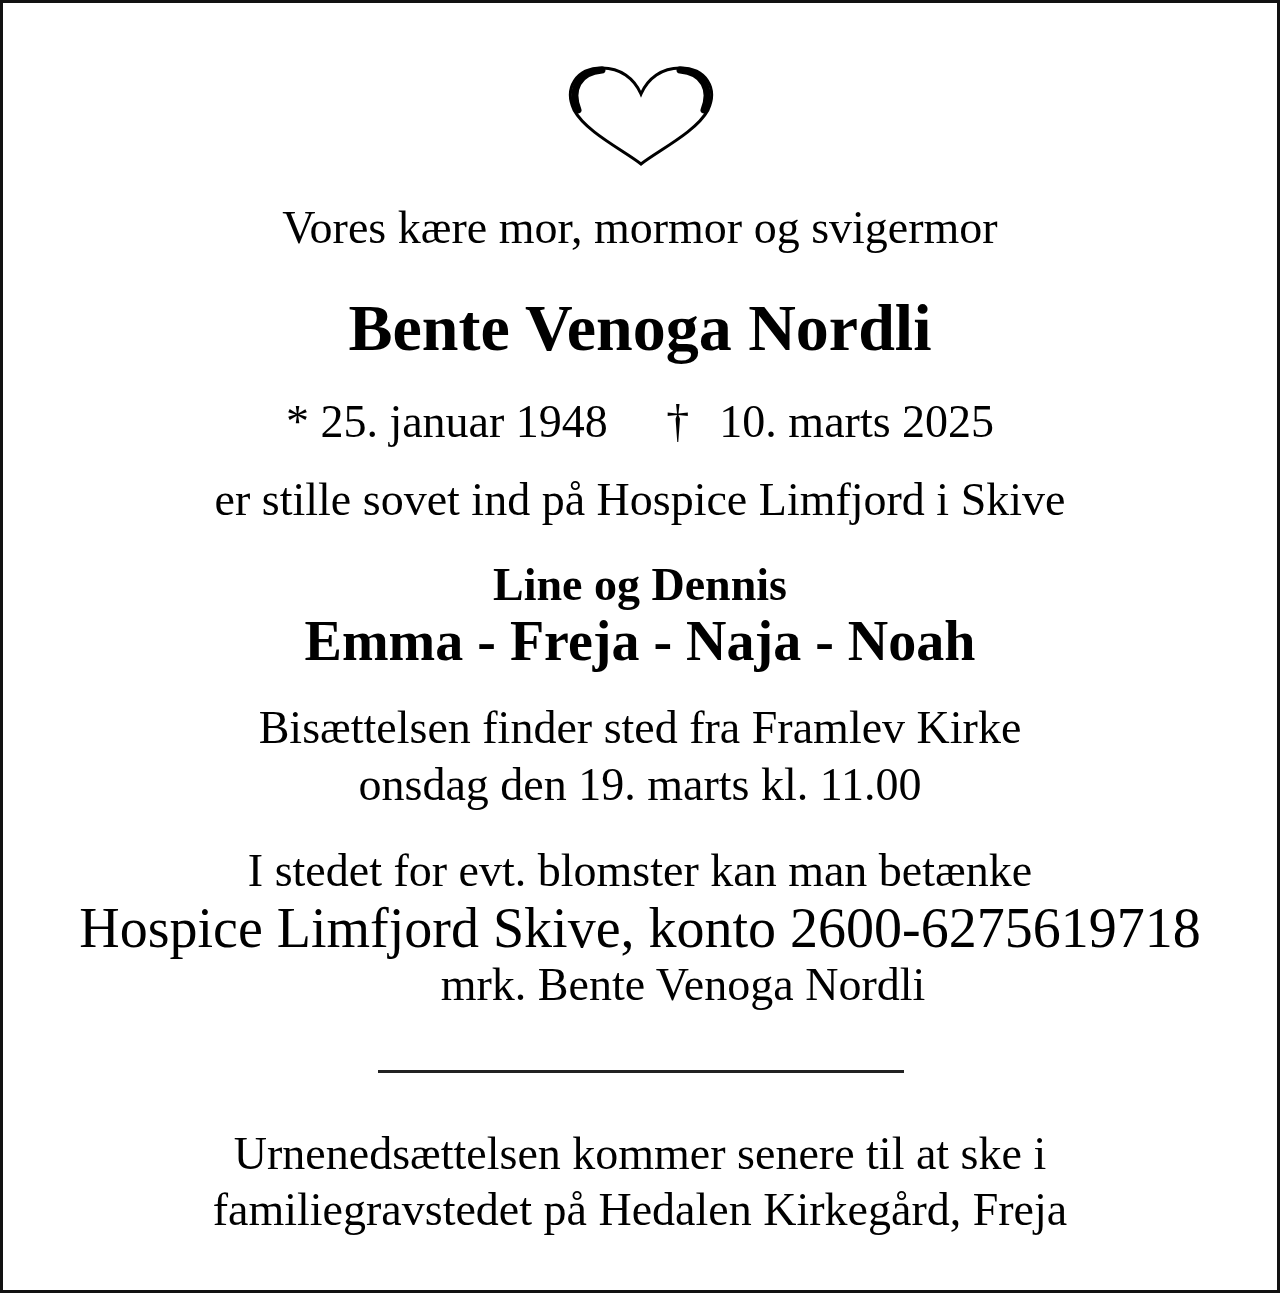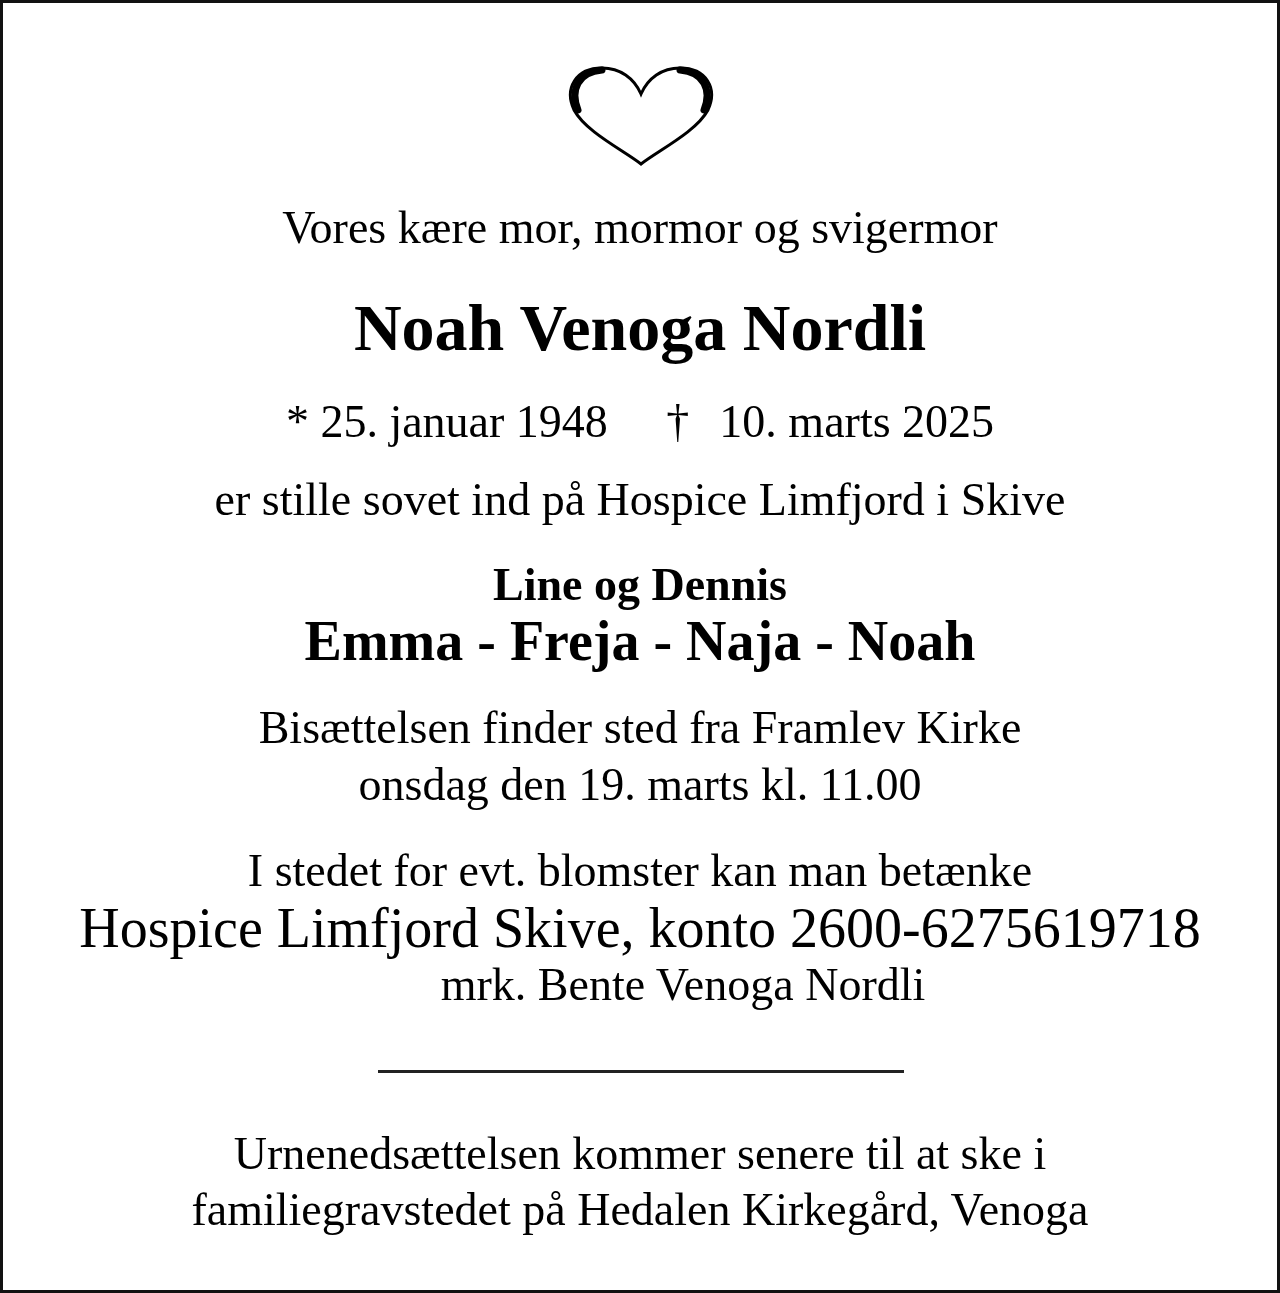--- a/index.html
+++ b/index.html
@@ -35,29 +35,29 @@
 
 <div class="frame"></div>
 
 <svg class="heart" viewBox="0 0 146 104">
   <path d="M73 100 C 55 86, 18 68, 6 46 C -4 24, 8 4, 34 4 C 52 4, 66 14, 73 30 C 80 14, 94 4, 112 4 C 138 4, 150 24, 140 46 C 128 68, 91 86, 73 100 Z" fill="none" stroke="#000" stroke-width="3"></path>
   <path d="M10 46 C 2 26, 10 8, 34 6" fill="none" stroke="#000" stroke-width="7" stroke-linecap="round"></path>
   <path d="M136 46 C 144 26, 136 8, 112 6" fill="none" stroke="#000" stroke-width="7" stroke-linecap="round"></path>
 </svg>
 
 <div class="line intro">Vores kære mor, mormor og svigermor</div>
-<div class="line name">Noah Venoga Nordli</div>
+<div class="line name">Bente Venoga Nordli</div>
 <div class="line dates">
   <span>*</span>
   <span>25. januar 1948</span><span class="sep"></span><span class="dagger">†</span>
   <span>10. marts 2025</span>
 </div>
 <div class="line passed">er stille sovet ind på Hospice Limfjord i Skive</div>
 <div class="line fam1">Line og Dennis</div>
 <div class="line fam2">Emma - Freja - Naja - Noah</div>
 <div class="line fun1">Bisættelsen finder sted fra Framlev Kirke</div>
 <div class="line fun2">onsdag den 19. marts kl. 11.00</div>
 <div class="line don1">I stedet for evt. blomster kan man betænke</div>
 <div class="line don2">Hospice Limfjord Skive, konto 2600-6275619718</div>
 <div class="line don3">mrk. Bente Venoga Nordli</div>
 <div class="rule"></div>
 <div class="line urn1">Urnenedsættelsen kommer senere til at ske i</div>
-<div class="line urn2">familiegravstedet på Hedalen Kirkegård, Venoga</div>
+<div class="line urn2">familiegravstedet på Hedalen Kirkegård, Freja</div>
 
 </body></html>

